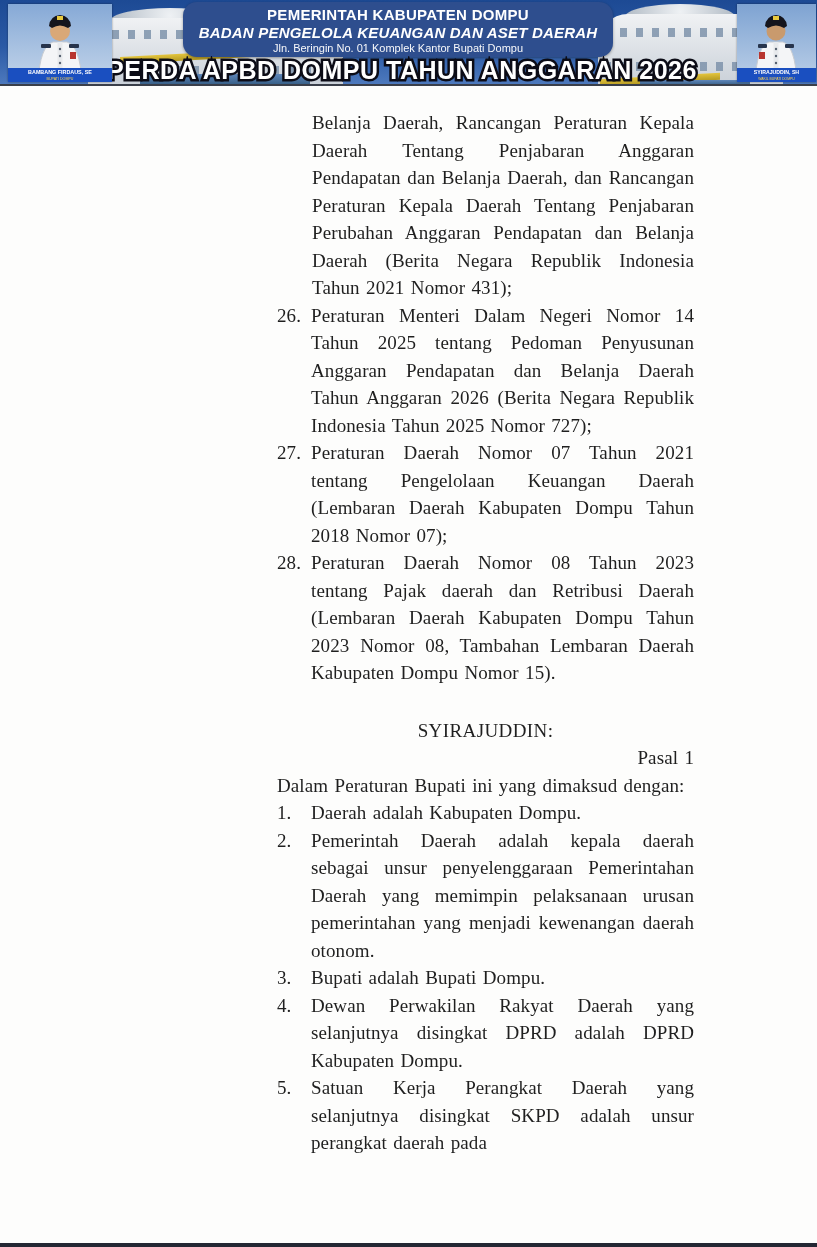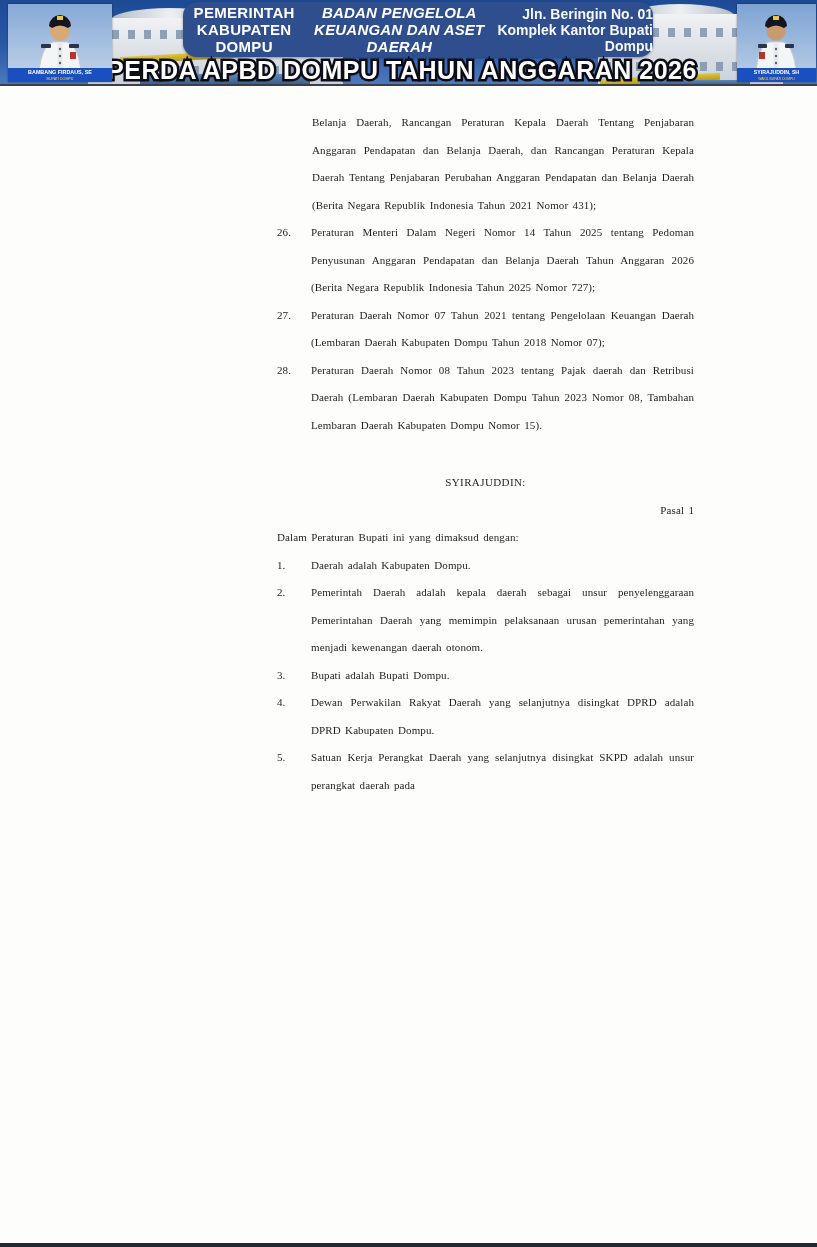--- a/index.html
+++ b/index.html
@@ -25,41 +25,41 @@
   .bld-left{left:88px;top:18px;width:255px;height:68px;border-radius:26px 26px 0 0;}
   .bld-right{left:598px;top:14px;width:185px;height:72px;border-radius:30px 30px 0 0;}
   .dome{position:absolute;background:radial-gradient(circle at 50% 30%,#eef1f4,#aeb8c2);border-radius:50% 50% 6px 6px;}
   .dome-left{left:110px;top:8px;width:120px;height:26px;}
   .dome-right{left:625px;top:4px;width:110px;height:26px;}
   .win-row{position:absolute;height:9px;background:repeating-linear-gradient(90deg,#7e93ab 0 7px,transparent 7px 16px);opacity:.85;}
   .stripe{position:absolute;height:7px;background:linear-gradient(180deg,var(--accent_stripe),#b59a22);transform:skewY(-3deg);}
   .glass{position:absolute;background:linear-gradient(180deg,#5f86b9,#31597f);}
   
   .banner{
-    position:absolute;left:183px;top:2px;width:470px;height:55px;
+    position:absolute;left:183px;top:2px;width:430px;height:55px;
     background:var(--banner_bg);border-radius:14px;
-    display:flex;justify-content:center;align-items:center;gap:1px;
+    display:flex;flex-direction:column;justify-content:center;align-items:center;gap:1px;
     font-family:"Liberation Sans",sans-serif;color:#fff;text-align:center;
     box-shadow:0 1px 3px rgba(0,0,0,.35);
   }
   .banner .l1{font-size:15px;font-weight:bold;letter-spacing:.3px;}
   .banner .l2{font-size:15px;font-weight:bold;letter-spacing:.2px;font-style:italic;}
-  .banner .l3{font-size:14px;font-weight:bold;opacity:.96;text-align:right;}
+  .banner .l3{font-size:11px;font-weight:normal;opacity:.96;text-align:right;}
   .title-band{position:absolute;left:2px;right:0;top:56px;height:30px;text-align:center;}
   .title-band svg{display:block;margin:0 auto;}
   
   .official{position:absolute;top:4px;box-shadow:0 0 2px rgba(0,0,0,.4);}
   .official-left{left:8px;width:104px;height:78px;}
   .official-right{left:737px;width:79px;height:78px;}
   .official svg{display:block;}
   
   .doc{
     position:absolute;top:86px;left:0;width:798px;
     padding:23px 104px 0 130px;
-    font-size:11px;line-height:27.5px;letter-spacing:.1px;word-spacing:1.5px;
+    font-size:19px;line-height:27.5px;letter-spacing:.1px;word-spacing:1.5px;
   }
   .just{text-align:justify;}
   .cont-para{margin-left:182px;}
   .li{display:flex;margin-left:147px;}
   .li .num{width:34px;flex:0 0 34px;}
   .li .txt{flex:1;text-align:justify;}
   .memutuskan{margin-left:147px;text-align:center;margin-top:30px;letter-spacing:.4px;}
   .menetapkan{display:flex;margin-top:14px;}
   .menetapkan .lab{width:95px;flex:0 0 95px;}
   .menetapkan .col{width:52px;flex:0 0 52px;}

